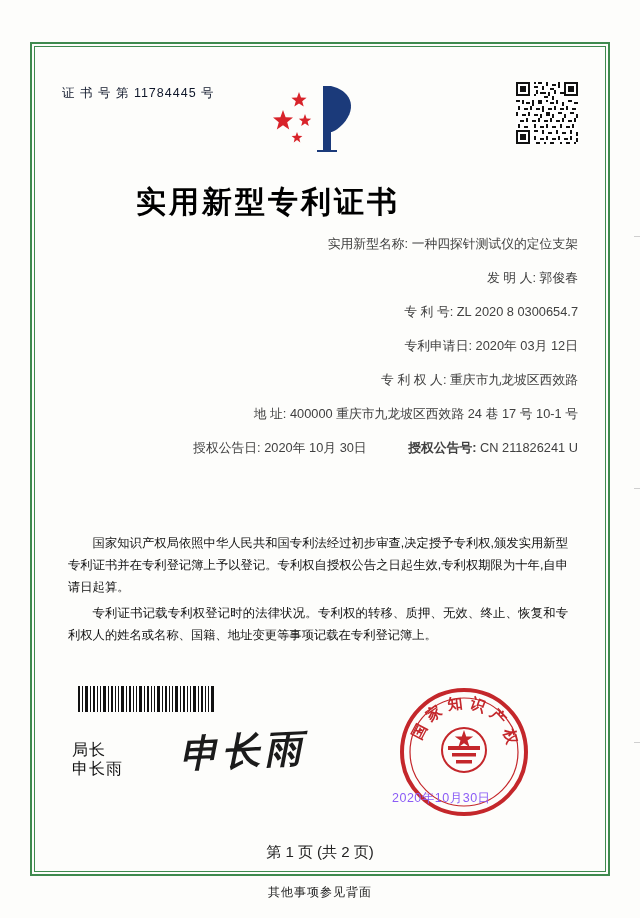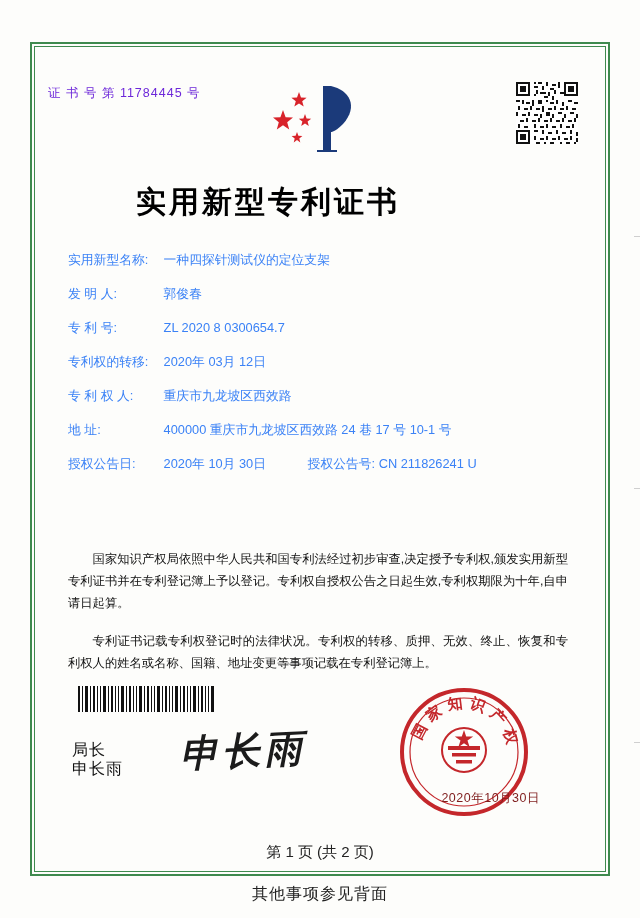--- a/index.html
+++ b/index.html
@@ -39,25 +39,25 @@
     left: 34px;
     top: 46px;
     width: 572px;
     height: 826px;
     border: 1px solid #3f8a4e;
     box-sizing: border-box;
   }
 
   .cert-no {
     position: absolute;
-    left: 48px;
+    left: 62px;
     top: 85px;
     font-size: 12.5px;
     letter-spacing: 1px;
-    color: #6d28d9;
+    color: #0f172a;
     white-space: nowrap;
   }
 
   
   .logo {
     position: absolute;
     left: 273px;
     top: 80px;
     width: 92px;
     height: 76px;
@@ -82,55 +82,57 @@
     font-size: 30px;
     font-weight: bold;
     letter-spacing: 3px;
     font-family: "DejaVu Sans", "Liberation Sans", sans-serif;
     color: #000;
   }
 
   .fields {
     position: absolute;
     left: 68px;
-    top: 252px;
+    top: 236px;
     width: 510px;
     font-size: 12.8px;
-    color: #3b82f6;
+    color: #404040;
+    text-align: right;
   }
   .field-row {
     position: relative;
     height: 34px;
     white-space: nowrap;
   }
   .field-label {
     display: inline-block;
     width: 92px;
     letter-spacing: 0px;
   }
   .field-value {
     display: inline-block;
   }
   .field-extra-label {
     display: inline-block;
     margin-left: 38px;
+    font-weight: bold;
   }
 
   .paragraphs {
     position: absolute;
     left: 68px;
     top: 532px;
     width: 500px;
     font-size: 12.3px;
     line-height: 22px;
     color: #111;
     text-align: justify;
   }
   .paragraphs p {
-    margin: 16px 0 4px 0;
+    margin: 0 0 4px 0;
     text-indent: 2em;
   }
 
   
   .barcode {
     position: absolute;
     left: 78px;
     top: 686px;
     width: 136px;
     height: 26px;
@@ -165,43 +167,43 @@
     left: 398px;
     top: 686px;
     width: 132px;
     height: 132px;
   }
   .seal-date {
     position: absolute;
     left: 392px;
     top: 790px;
     width: 148px;
-    text-align: right;
+    text-align: left;
     font-size: 12.5px;
-    color: #7f1d1d;
+    color: #8b5cf6;
     letter-spacing: 0.5px;
   }
 
   .page-num {
     position: absolute;
     left: 0;
     top: 843px;
     width: 640px;
     text-align: center;
     font-size: 15px;
     color: #222;
   }
 
   .footer-note {
     position: absolute;
     left: 0;
     top: 884px;
     width: 640px;
     text-align: center;
-    font-size: 16px;
+    font-size: 12px;
     color: #222;
     letter-spacing: 1px;
   }
 
   
   .edge-mark {
     position: absolute;
     right: 0;
     width: 6px;
     height: 1px;
@@ -352,21 +354,21 @@
       <span class="field-label">发 明 人:</span>
       <span class="field-value">郭俊春</span>
     </div>
 
     <div class="field-row">
       <span class="field-label">专 利 号:</span>
       <span class="field-value">ZL 2020 8 0300654.7</span>
     </div>
 
     <div class="field-row">
-      <span class="field-label">专利权的转移:</span>
+      <span class="field-label">专利申请日:</span>
       <span class="field-value">2020年 03月 12日</span>
     </div>
 
     <div class="field-row">
       <span class="field-label">专 利 权 人:</span>
       <span class="field-value">重庆市九龙坡区西效路</span>
     </div>
 
     <div class="field-row">
       <span class="field-label">地 址:</span>

